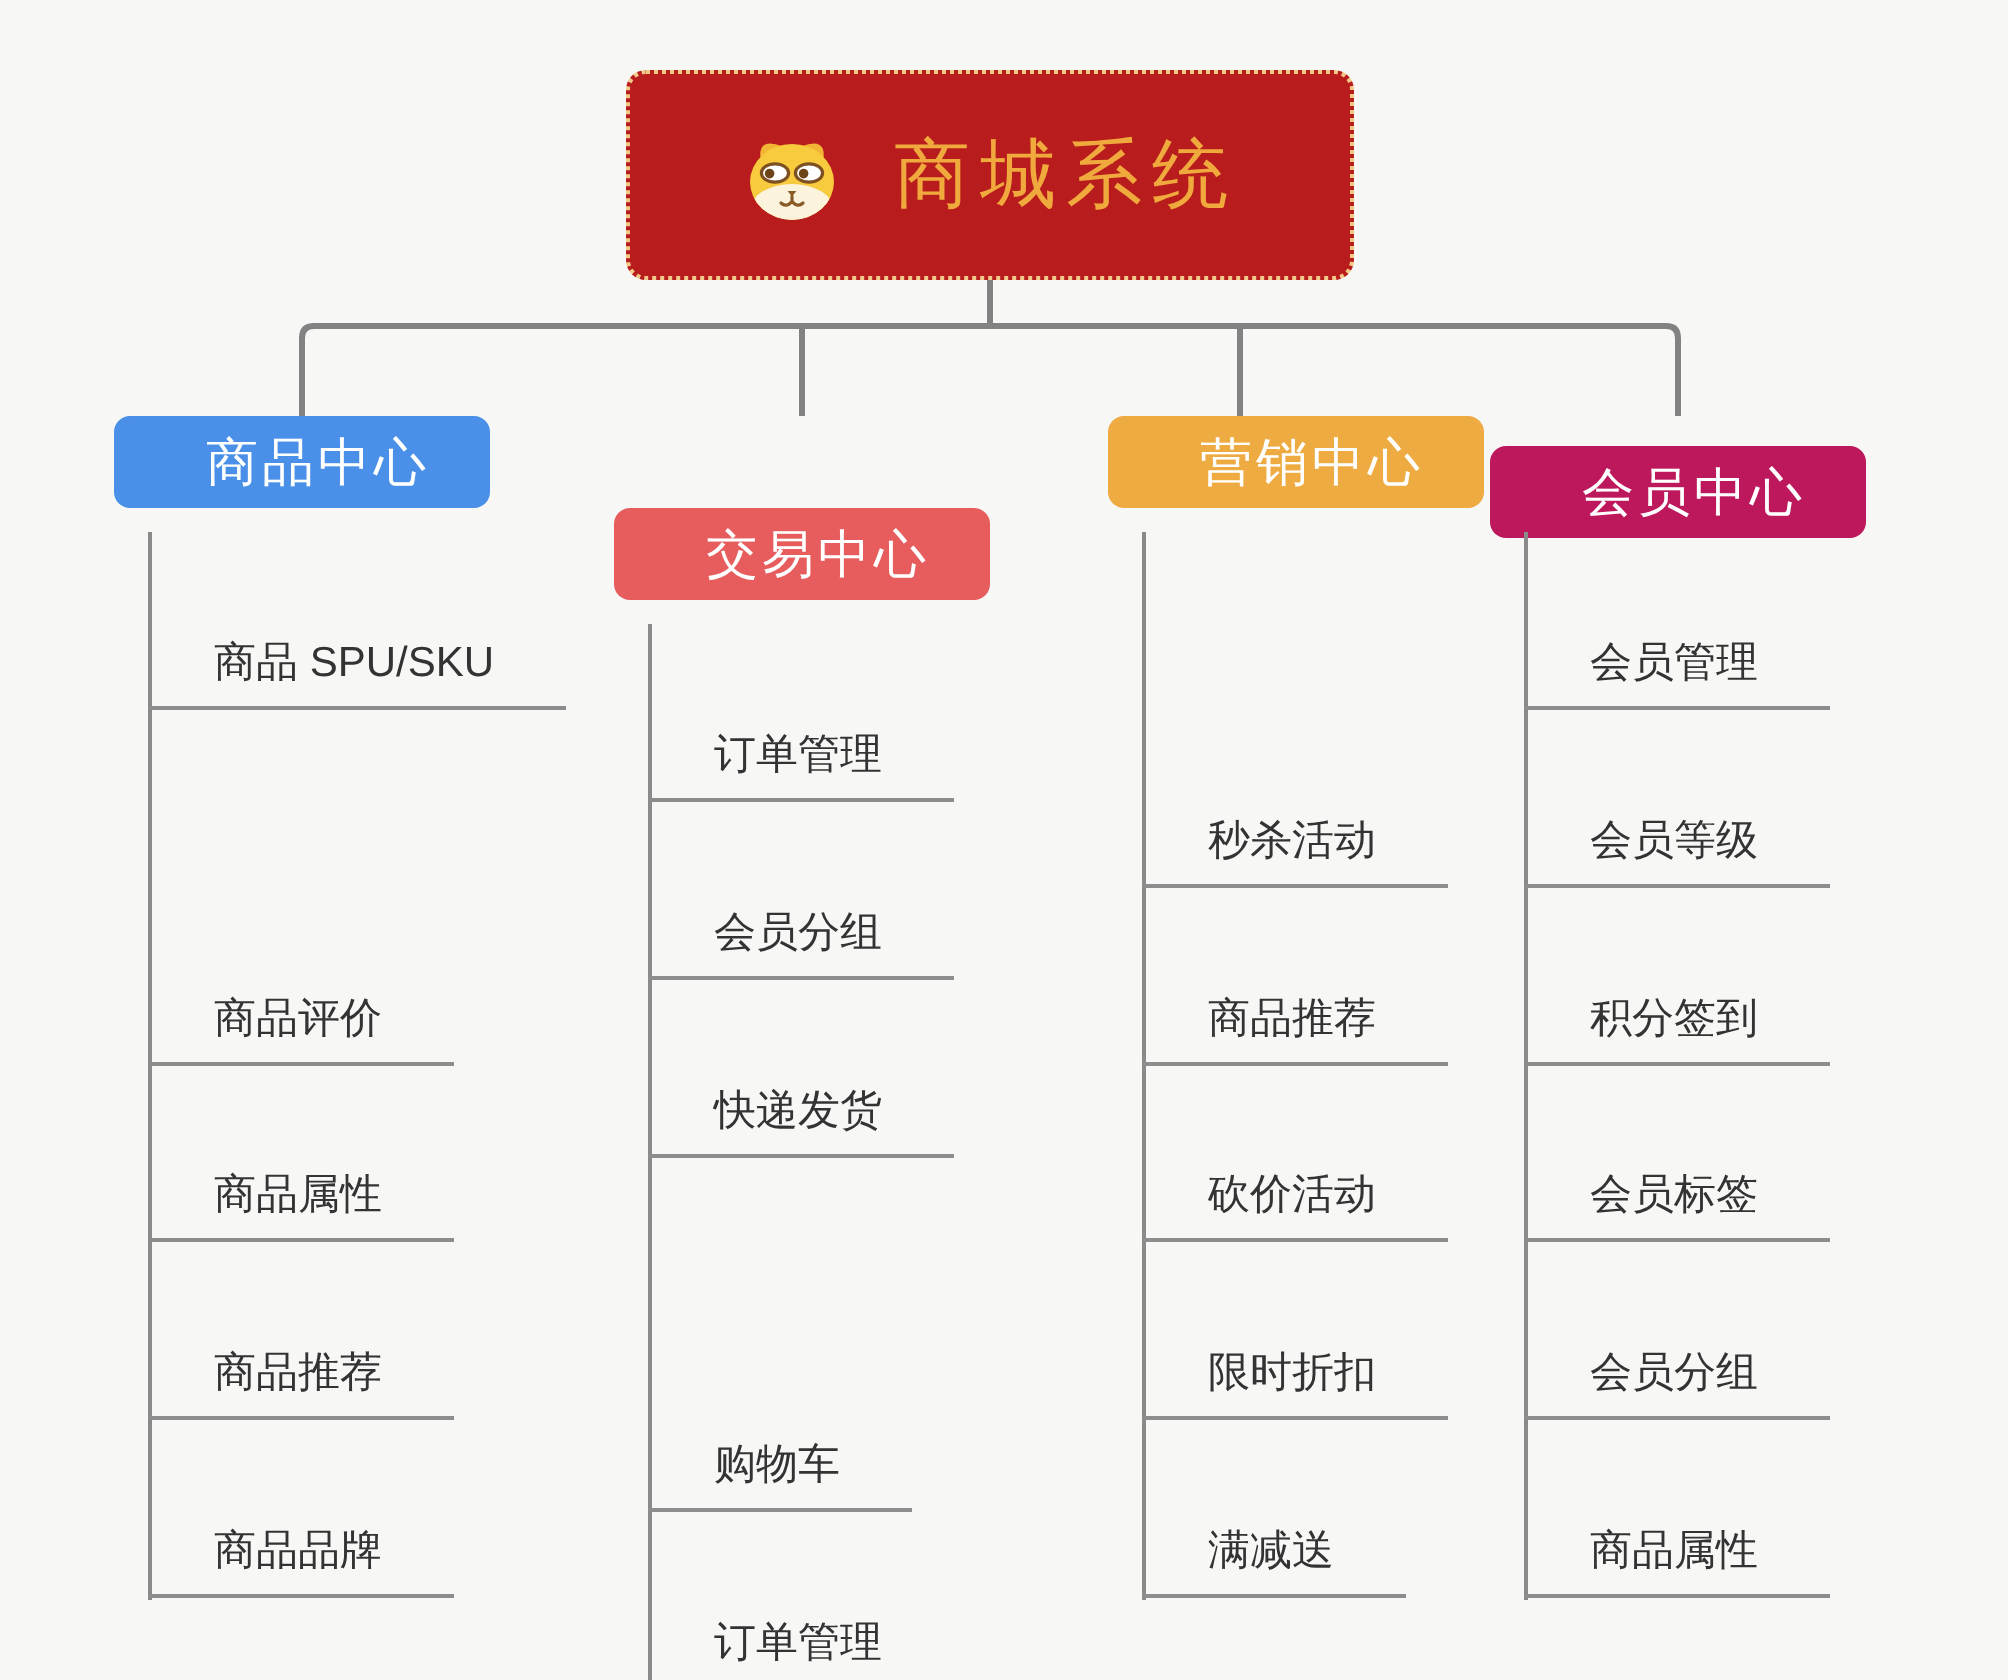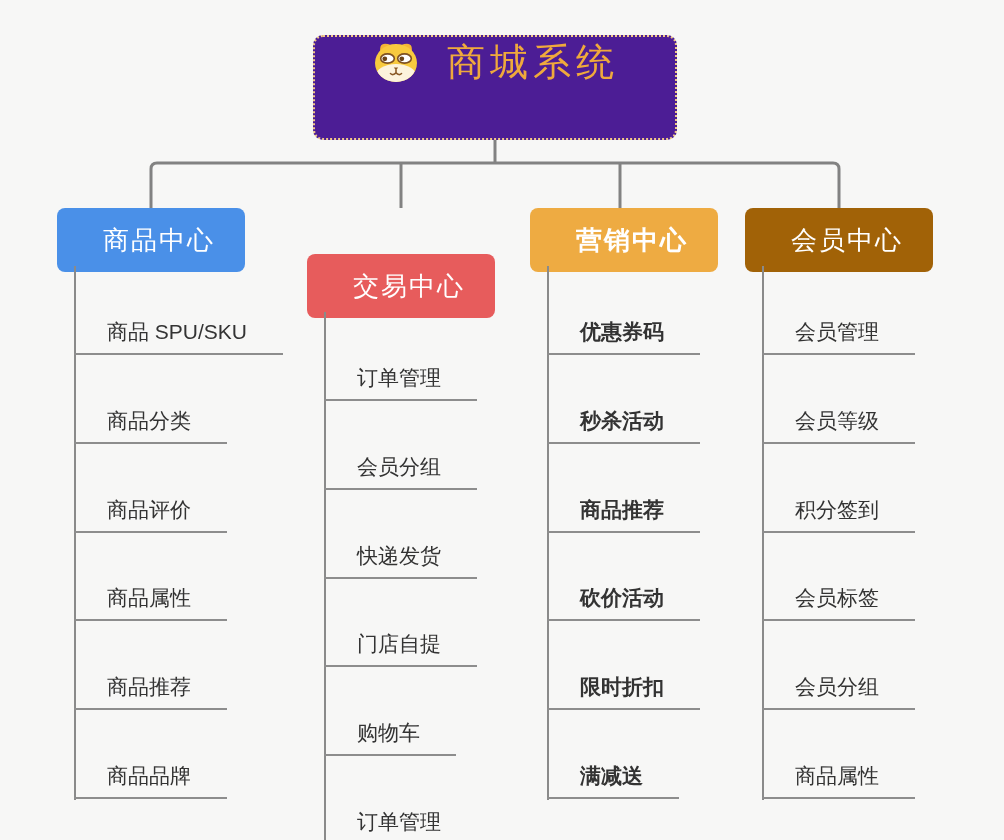--- a/index.html
+++ b/index.html
@@ -11,39 +11,39 @@
     overflow:hidden;
   }
   
   #connectors {
     position:absolute; left:0; top:0; width:1004px; height:840px;
     pointer-events:none;
   }
   
   .root-node {
     position:absolute; left:313px; top:35px; width:364px; height:105px;
-    background:#4c1d95;
+    background:#b91c1c;
     border:2px dotted #f2c987;
     border-radius:10px;
-    display:flex; align-items:flex-start; justify-content:center; gap:26px;
+    display:flex; align-items:center; justify-content:center; gap:26px;
     cursor:pointer;
   }
   .root-title {
     font-size:38px; letter-spacing:5px; color:#efa93c; font-weight:400;
     white-space:nowrap;
   }
   .doge { width:50px; height:46px; flex:0 0 auto; }
   
   .column { position:absolute; top:208px; width:270px; height:610px; }
   .col-1 { left:57px; }
   .col-2 { left:307px;margin-top:46px; }
-  .col-3 { left:530px;font-weight:bold; }
+  .col-3 { left:554px; }
   .col-4 { left:745px; }
   .branch-header {
-    position:absolute; left:0; top:0; width:188px; height:64px;
+    position:absolute; left:0; top:0; width:188px; height:46px;
     border-radius:8px;
     color:#ffffff; font-size:26px; letter-spacing:2px;
     display:flex; align-items:center; justify-content:center;
     cursor:pointer;
     padding-left:16px;
   }
   .trunk {
     position:absolute; left:17px; top:58px; width:2px; height:534px;
     background:#8a8a8a;
   }
@@ -87,51 +87,48 @@
     <path d="M22.8 30.5 L27.2 30.5 L25 33.2 Z" fill="#8a5a26"></path>
     <path d="M25 33 V35.5 M19.5 36.5 Q22 39 25 35.8 Q28 39 30.5 36.5" stroke="#8a5a26" stroke-width="1.6" fill="none" stroke-linecap="round"></path>
   </svg>
   <span class="root-title">商城系统</span>
 </div>
 
 <div class="column col-1">
   <div class="branch-header" style="background-color: rgb(74, 144, 232);">商品中心</div>
   <div class="trunk"></div>
   <div class="topic-row r1">商品 SPU/SKU</div>
-  <div class="topic-row r2">商品分类</div>
   <div class="topic-row r3">商品评价</div>
   <div class="topic-row r4">商品属性</div>
   <div class="topic-row r5">商品推荐</div>
   <div class="topic-row r6">商品品牌</div>
 </div>
 
 <div class="column col-2">
   <div class="branch-header" style="background-color: rgb(231, 92, 92);">交易中心</div>
   <div class="trunk"></div>
   <div class="topic-row r1">订单管理</div>
   <div class="topic-row r2">会员分组</div>
   <div class="topic-row r3">快递发货</div>
-  <div class="topic-row r4">门店自提</div>
   <div class="topic-row r5">购物车</div>
   <div class="topic-row r6">订单管理</div>
 </div>
 
 <div class="column col-3">
   <div class="branch-header" style="background-color: rgb(238, 171, 66);">营销中心</div>
   <div class="trunk"></div>
-  <div class="topic-row r1">优惠券码</div>
   <div class="topic-row r2">秒杀活动</div>
   <div class="topic-row r3">商品推荐</div>
   <div class="topic-row r4">砍价活动</div>
   <div class="topic-row r5">限时折扣</div>
   <div class="topic-row r6">满减送</div>
 </div>
 
 <div class="column col-4">
-  <div class="branch-header" style="background-color: #a16207;">会员中心</div>
+  <div class="branch-header" style="background-color: #be185d; margin-top: 15px;">会员中心</div>
   <div class="trunk"></div>
   <div class="topic-row r1">会员管理</div>
   <div class="topic-row r3">积分签到</div>
   <div class="topic-row r2">会员等级</div>
   <div class="topic-row r4">会员标签</div>
   <div class="topic-row r5">会员分组</div>
   <div class="topic-row r6">商品属性</div>
 </div>
 
 </body></html>

